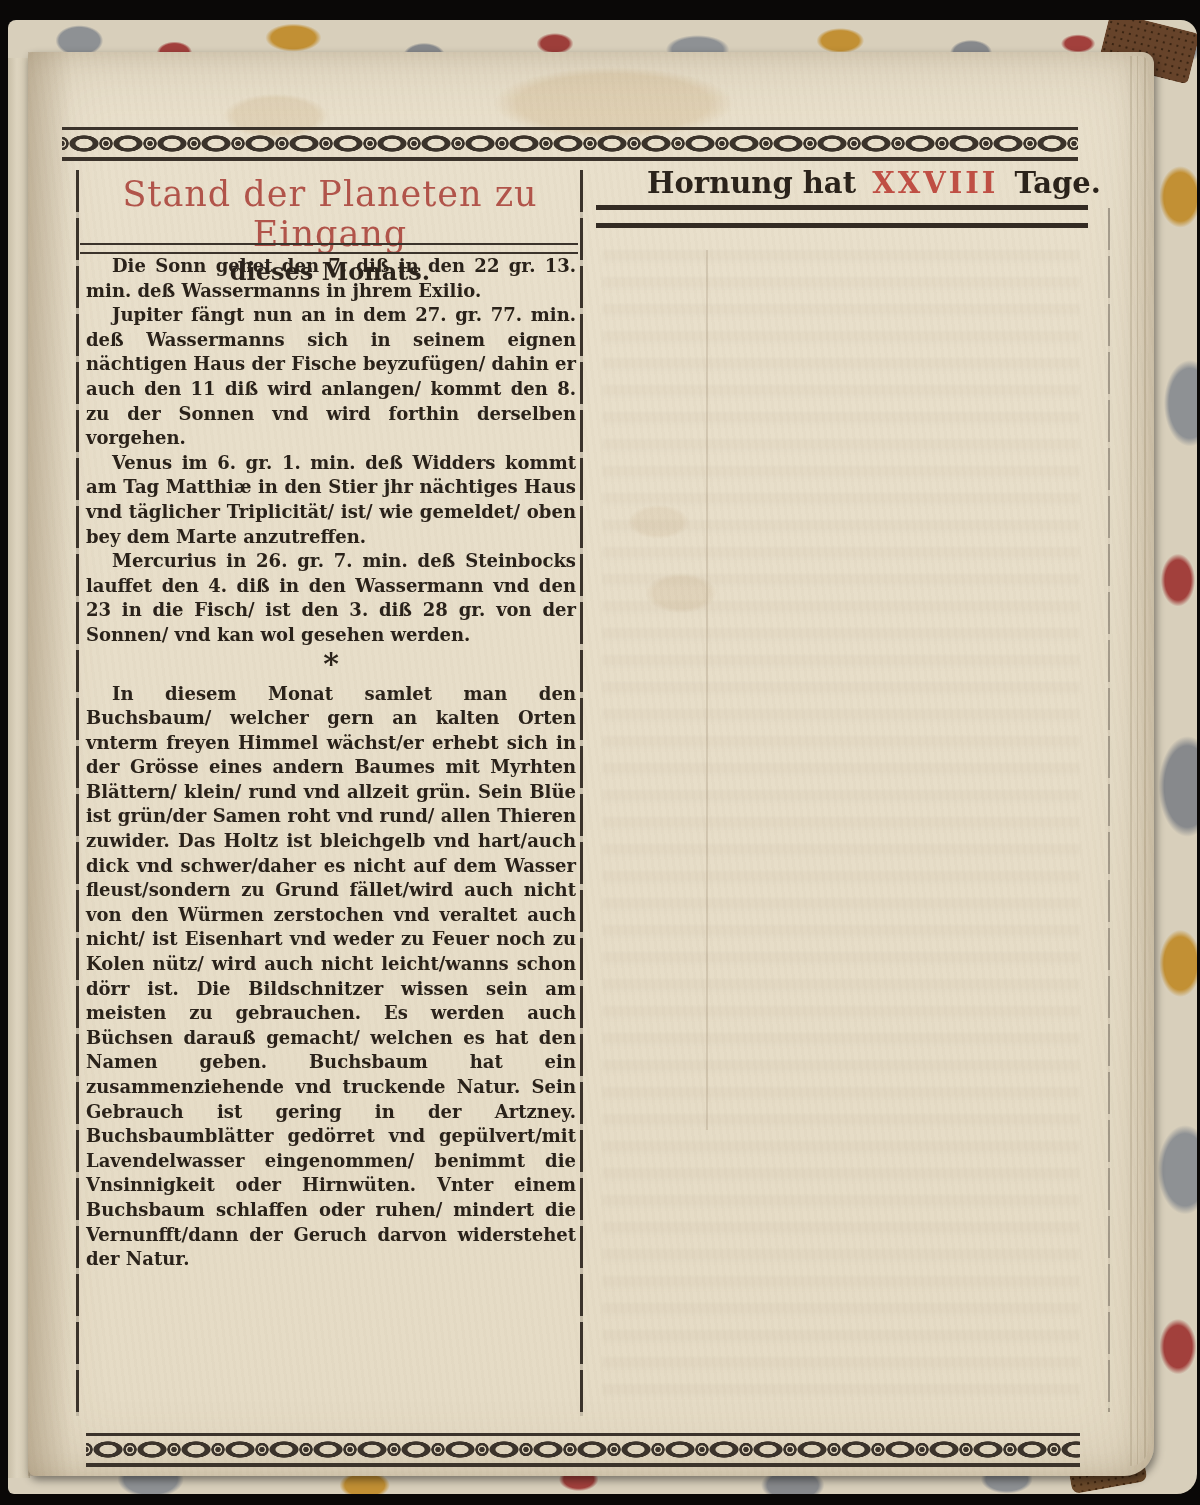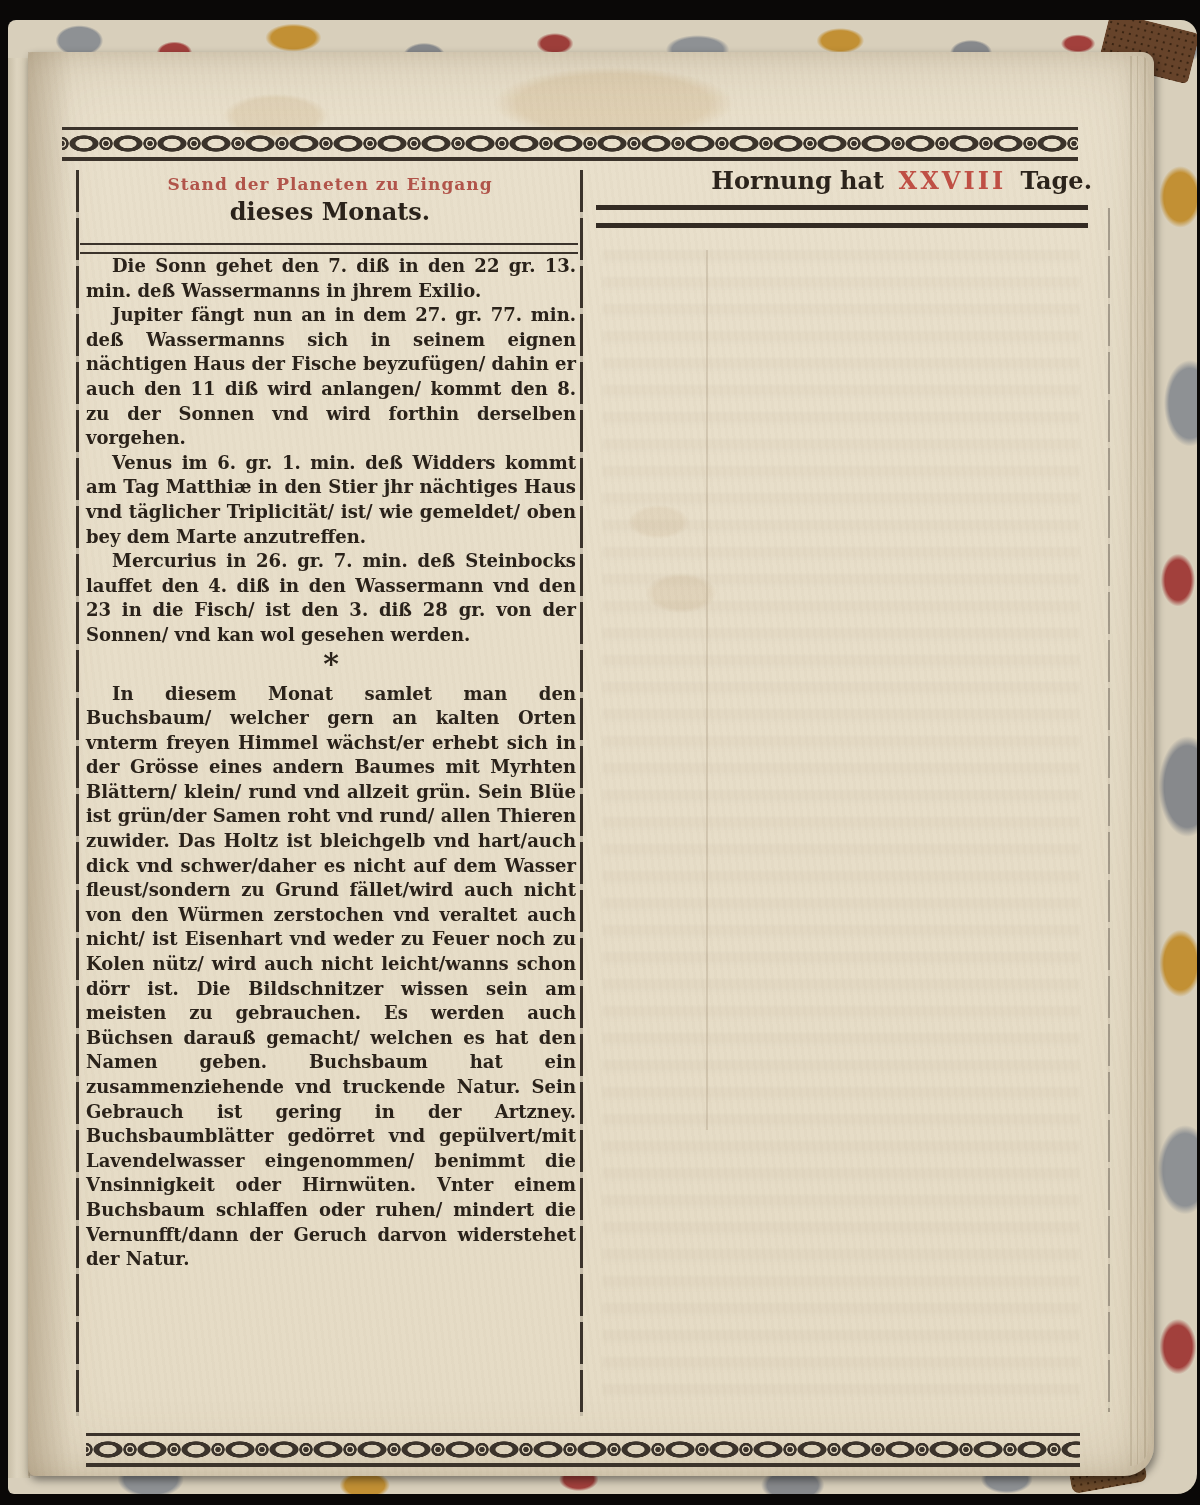--- a/index.html
+++ b/index.html
@@ -74,26 +74,26 @@
 
   
   .vrule{position:absolute;width:3px;
     background:repeating-linear-gradient(180deg,#3b332b 0 42px, rgba(59,51,43,0.18) 42px 48px);}
   .vrule.left{left:76px;top:170px;height:1246px;}
   .vrule.divider{left:580px;top:170px;height:1246px;}
   .vrule.right{left:1108px;top:208px;height:1204px;width:2px;opacity:.38;}
 
   
   .left-head{position:absolute;left:84px;top:174px;width:492px;text-align:center;color:#2b231b;}
-  .left-head .red{font-size:17px;font-weight:bold;color:#b1544a;letter-spacing:1px;}
+  .left-head .red{font-size:35px;font-weight:normal;color:#b1544a;letter-spacing:1px;}
   .left-head .blk{font-size:24px;font-weight:bold;margin-top:3px;}
   .hrule2{position:absolute;left:80px;top:243px;width:498px;height:7px;
     border-top:2.5px solid #3b332b;border-bottom:2.5px solid #3b332b;}
-  .right-head{position:absolute;left:592px;top:166px;width:500px;text-align:right;color:#2b231b;
-    font-size:24px;font-weight:bold;}
+  .right-head{position:absolute;left:624px;top:166px;width:500px;text-align:center;color:#2b231b;
+    font-size:29px;font-weight:bold;}
   .right-head .roman{color:#bf4f44;letter-spacing:3px;font-weight:600;padding:0 6px;}
   .hrule-thick{position:absolute;left:596px;top:205px;width:492px;height:13px;
     border-top:5px solid #332b23;border-bottom:5px solid #332b23;}
 
   
   .body-text{position:absolute;left:86px;top:254px;width:490px;color:#2a221a;}
   .body-text p{margin:0;font-size:18px;line-height:24.6px;font-weight:bold;
     text-align:justify;text-indent:26px;}
   .sect-orn{text-align:center;font-size:30px;line-height:32px;height:34px;color:#2a221a;font-weight:bold;}
 

